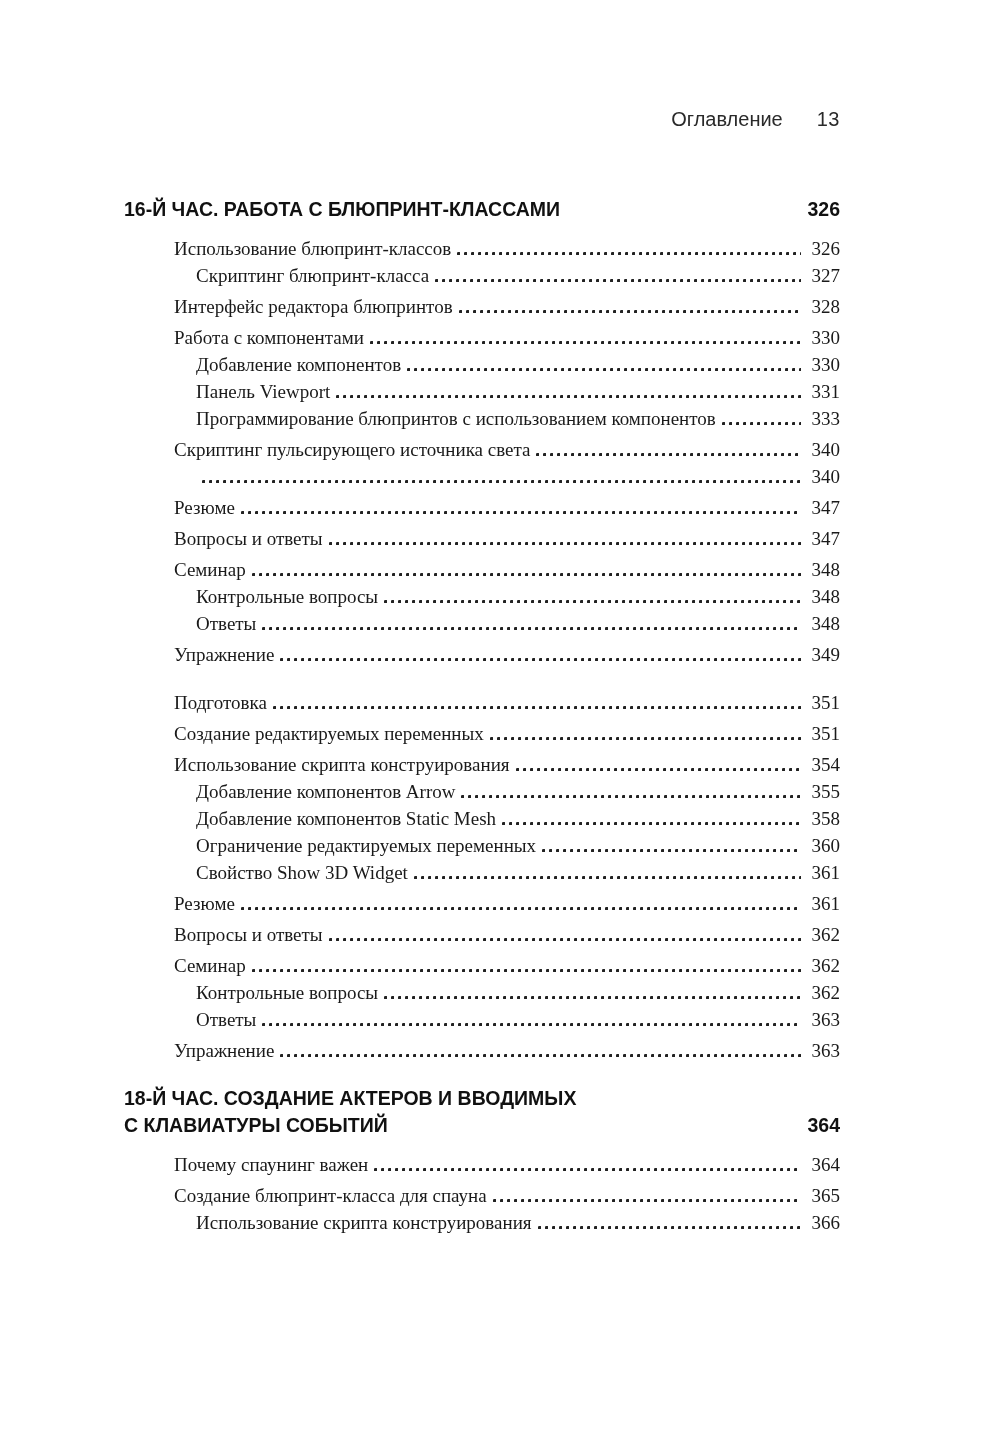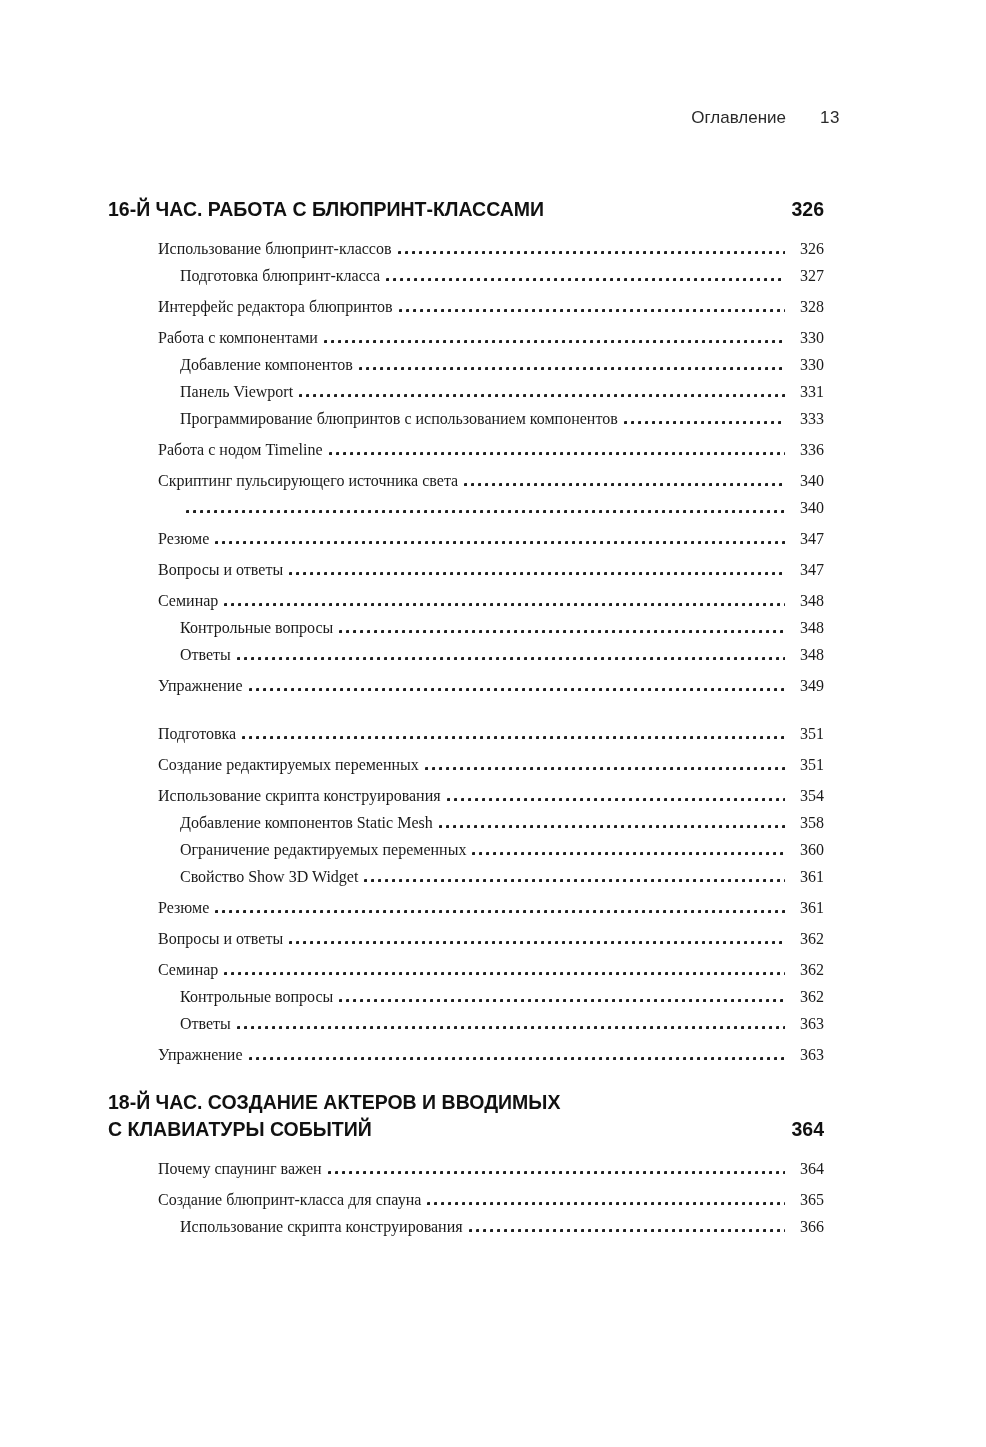--- a/index.html
+++ b/index.html
@@ -19,28 +19,28 @@
   .running-header {
     position: absolute;
     top: 108px;
     left: 124px;
     width: 716px;
     display: flex;
     justify-content: flex-end;
     align-items: flex-start;
     gap: 34px;
     font-family: "Liberation Sans", sans-serif;
-    font-size: 17px;
+    font-size: 20px;
     color: #2a2a2a;
   }
   .rh-page { letter-spacing: 0.5px; }
   .toc {
     position: absolute;
     top: 196px;
-    left: 108px;
+    left: 124px;
     width: 716px;
   }
   .chapter { margin-top: 21px; }
   .chapter:first-child { margin-top: 0; }
   .chapter-heading {
     display: flex;
     justify-content: space-between;
     align-items: flex-end;
     font-family: "Liberation Sans", sans-serif;
     font-weight: bold;
@@ -48,21 +48,21 @@
     line-height: 27px;
     color: #111;
   }
   .chapter-page { padding-left: 20px; }
   .entries { margin-top: 12px; }
   .group { margin-top: 4px; }
   .group:first-child { margin-top: 0; }
   .entry {
     display: flex;
     align-items: baseline;
-    font-size: 16px;
+    font-size: 19px;
     line-height: 27px;
   }
   .entry.level-1 { padding-left: 50px; }
   .entry.level-2 { padding-left: 72px; }
   .entry-label { white-space: nowrap; }
   .leader {
     flex: 1;
     height: 3px;
     margin: 0 5px 0 6px;
     background-image: radial-gradient(circle at 1.6px 1.6px, #222 1.4px, rgba(0,0,0,0) 1.9px);
@@ -94,21 +94,21 @@
           <div class="chapter-page">326</div>
         </div>
         <div class="entries">
           <div class="group">
             <div class="entry level-1">
               <span class="entry-label">Использование блюпринт-классов</span>
               <span class="leader"></span>
               <span class="entry-page">326</span>
             </div>
             <div class="entry level-2">
-              <span class="entry-label">Подготовка блюпринт-класса</span>
+              <span class="entry-label">Скриптинг блюпринт-класса</span>
               <span class="leader"></span>
               <span class="entry-page">327</span>
             </div>
           </div>
           <div class="group">
             <div class="entry level-1">
               <span class="entry-label">Интерфейс редактора блюпринтов</span>
               <span class="leader"></span>
               <span class="entry-page">328</span>
             </div>
@@ -129,25 +129,20 @@
               <span class="leader"></span>
               <span class="entry-page">331</span>
             </div>
             <div class="entry level-2">
               <span class="entry-label">Программирование блюпринтов с использованием компонентов</span>
               <span class="leader"></span>
               <span class="entry-page">333</span>
             </div>
           </div>
           <div class="group">
-            <div class="entry level-1">
-              <span class="entry-label">Работа с нодом Timeline</span>
-              <span class="leader"></span>
-              <span class="entry-page">336</span>
-            </div>
           </div>
           <div class="group">
             <div class="entry level-1">
               <span class="entry-label">Скриптинг пульсирующего источника света</span>
               <span class="leader"></span>
               <span class="entry-page">340</span>
             </div>
             <div class="entry level-2">
               <span class="leader"></span>
               <span class="entry-page">340</span>
@@ -207,20 +202,25 @@
               <span class="entry-label">Создание редактируемых переменных</span>
               <span class="leader"></span>
               <span class="entry-page">351</span>
             </div>
           </div>
           <div class="group">
             <div class="entry level-1">
               <span class="entry-label">Использование скрипта конструирования</span>
               <span class="leader"></span>
               <span class="entry-page">354</span>
+            </div>
+            <div class="entry level-2">
+              <span class="entry-label">Добавление компонентов Arrow</span>
+              <span class="leader"></span>
+              <span class="entry-page">355</span>
             </div>
             <div class="entry level-2">
               <span class="entry-label">Добавление компонентов Static Mesh</span>
               <span class="leader"></span>
               <span class="entry-page">358</span>
             </div>
             <div class="entry level-2">
               <span class="entry-label">Ограничение редактируемых переменных</span>
               <span class="leader"></span>
               <span class="entry-page">360</span>

